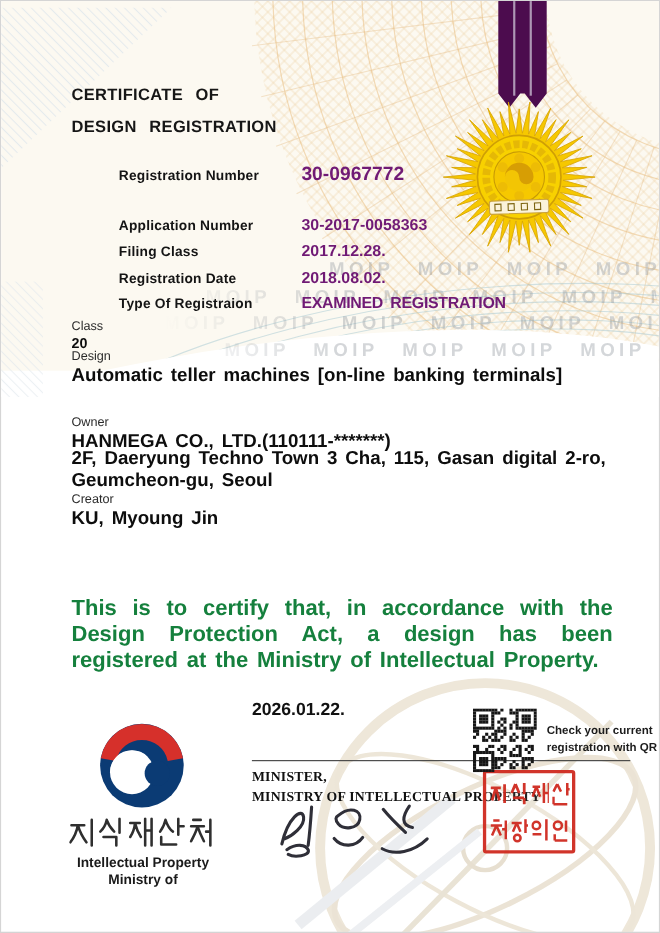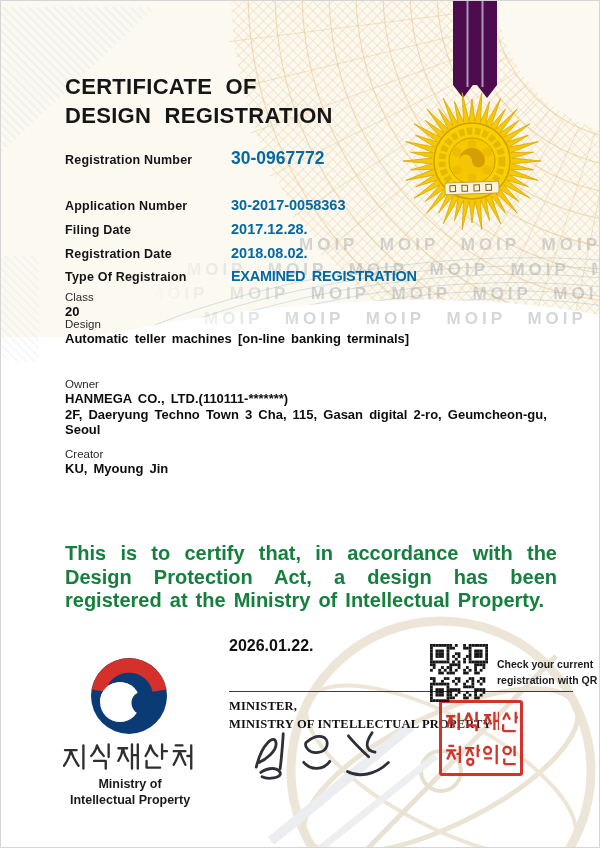--- a/index.html
+++ b/index.html
@@ -1,28 +1,28 @@
 <!DOCTYPE html>
 <html><head>
 <meta charset="utf-8">
 <style>
   html,body{margin:0;padding:0;background:#888;}
   .page{width:600px;height:848px;background:#fff;position:relative;overflow:hidden;
         font-family:"Liberation Sans",sans-serif;color:#111;border:1px solid #d5d5d5;box-sizing:border-box;}
   .abs{position:absolute;}
   
-  .title{left:64px;top:72px;font-size:22px;font-weight:800;line-height:28.5px;
+  .title{left:64px;top:72px;font-size:15px;font-weight:800;line-height:28.5px;
          letter-spacing:.3px;word-spacing:7px;color:#161616;}
   
   .frow{position:absolute;left:64px;display:flex;align-items:baseline;}
-  .frow .lab{width:166px;font-size:12.5px;font-weight:700;letter-spacing:.2px;color:#141414;flex:none;}
-  .frow .val{font-size:14.5px;font-weight:700;word-spacing:3px;color:#0369a1;}
+  .frow .lab{width:166px;font-size:12.5px;font-weight:700;letter-spacing:.2px;color:#141414;flex:none;margin-left:43px;}
+  .frow .val{font-size:14.5px;font-weight:700;word-spacing:3px;color:#701a75;}
   .frow.big .val{font-size:17.5px;}
   .slab{font-size:11.5px;font-weight:400;color:#2a2a2a;}
-  .sval{font-size:13px;font-weight:700;word-spacing:2.5px;color:#0d0d0d;}
+  .sval{font-size:17px;font-weight:700;word-spacing:2.5px;color:#0d0d0d;}
   .statement{left:64px;top:541px;width:492px;font-size:20px;line-height:23.5px;
              font-weight:700;text-align:justify;word-spacing:2.5px;color:#15803d;}
   .date{left:228px;top:636px;font-size:16px;font-weight:700;}
   .rule{left:228px;top:690px;width:344px;border-top:1.6px solid #3c3c3c;height:0;}
   .minister{left:228px;top:697px;font-size:12.5px;font-weight:700;line-height:17.5px;letter-spacing:.2px;font-family:Liberation Serif, serif;}
   .qrcap{left:496px;font-size:10.5px;font-weight:700;color:#1d1d1d;white-space:nowrap;}
   
   .seal{left:438px;top:699px;width:76px;height:66px;border:3.5px solid #cf2a1f;border-radius:3px;
         display:flex;flex-direction:column;justify-content:space-around;padding:2px 1px;opacity:.95;background:rgba(255,255,255,.08);}
   .seal .srow{display:flex;justify-content:space-around;}
@@ -154,21 +154,21 @@
 
   <div class="frow big" style="top:147px">
     <span class="lab">Registration Number</span>
     <span class="val">30-0967772</span>
   </div>
   <div class="frow" style="top:196px">
     <span class="lab">Application Number</span>
     <span class="val">30-2017-0058363</span>
   </div>
   <div class="frow" style="top:220px">
-    <span class="lab">Filing Date</span>
+    <span class="lab">Filing Class</span>
     <span class="val">2017.12.28.</span>
   </div>
   <div class="frow" style="top:243.5px">
     <span class="lab">Registration Date</span>
     <span class="val">2018.08.02.</span>
   </div>
   <div class="frow" style="top:267px">
     <span class="lab">Type Of Registraion</span>
     <span class="val" style="letter-spacing:-.3px">EXAMINED REGISTRATION</span>
   </div>
@@ -487,17 +487,17 @@
         </g>
       <g transform="translate(84,0)">
           <path d="M6,2 C5,7 3,10 1,13 M6,2 C8,8 10,11 13,13 M18,1 V16 M18,8 H23 M2,18 V25 M2,25 H16"></path>
         </g>
       <g transform="translate(112,0)">
           <path d="M4,2 H11 M2,8 H14 M8,8 C7,13 4,18 2,22 M8,8 C10,14 12,18 14,22 M20,2 V26 M16,13 H20"></path>
         </g>
     </g>
   </svg>
   <div class="abs footer-eng">
+    <div>Intellectual Property</div>
     <div>Ministry of</div>
-    <div>Intellectual Property</div>
   </div>
 
 </div>
 
 </body></html>

